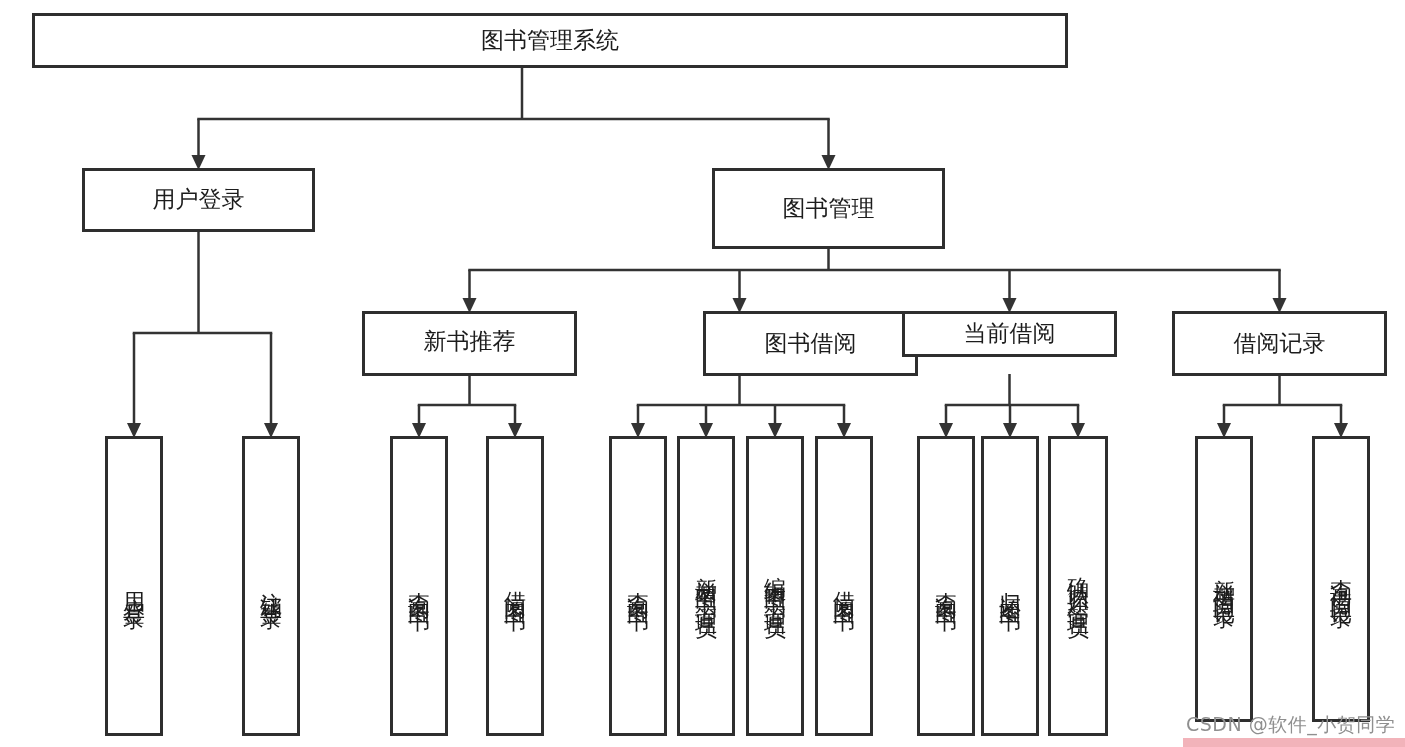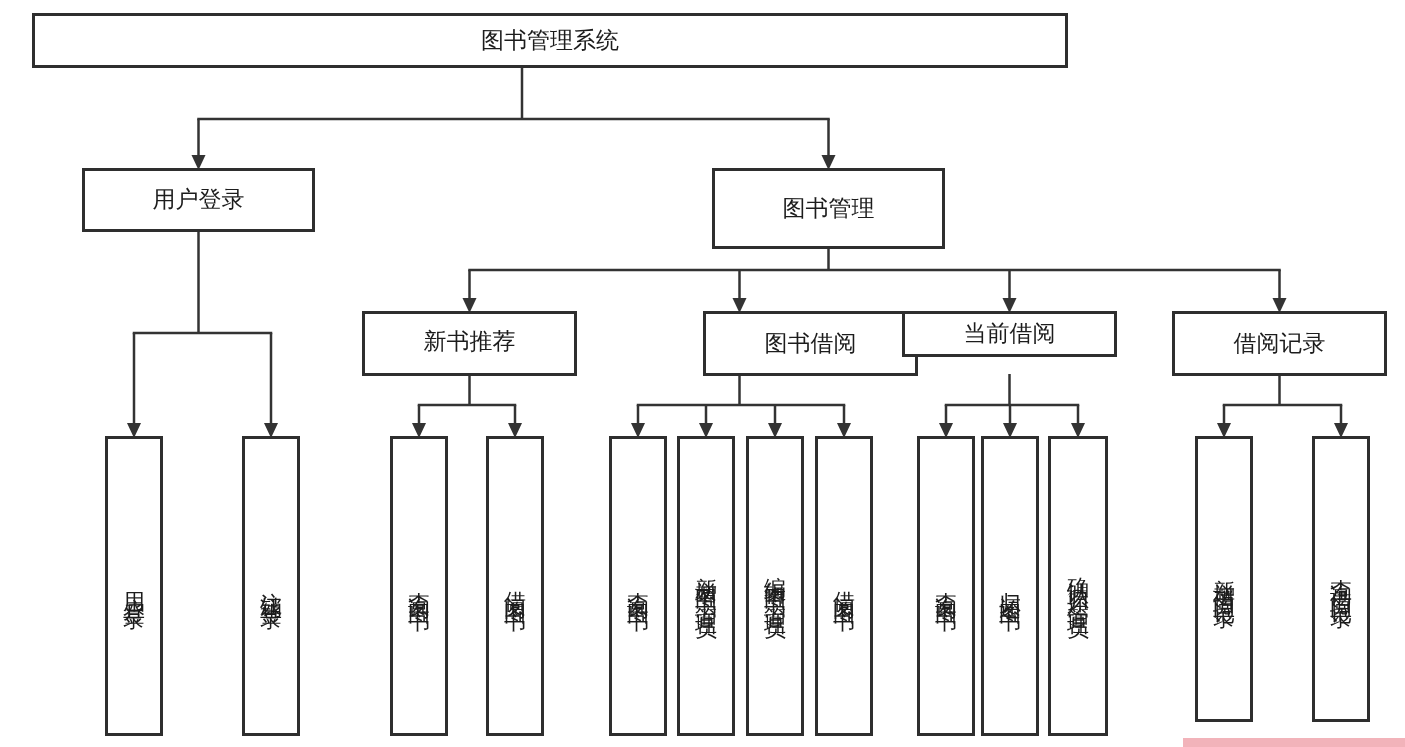--- a/index.html
+++ b/index.html
@@ -100,14 +100,15 @@
     <div class="box vertical" style="left: 486px; top: 436px; width: 58px; height: 300px;">借阅图书</div>
     <div class="box vertical" style="left: 609px; top: 436px; width: 58px; height: 300px;">查询图书</div>
     <div class="box vertical" style="left: 677px; top: 436px; width: 58px; height: 300px;">新增图书（管理员）</div>
     <div class="box vertical" style="left: 746px; top: 436px; width: 58px; height: 300px;">编辑图书（管理员）</div>
     <div class="box vertical" style="left: 815px; top: 436px; width: 58px; height: 300px;">借阅图书</div>
     <div class="box vertical" style="left: 917px; top: 436px; width: 58px; height: 300px;">查询图书</div>
     <div class="box vertical" style="left: 981px; top: 436px; width: 58px; height: 300px;">归还图书</div>
     <div class="box vertical" style="left: 1048px; top: 436px; width: 60px; height: 300px;">确认归还（管理员）</div>
     <div class="box vertical" style="left: 1195px; top: 436px; width: 58px; height: 286px;">新增借阅记录</div>
     <div class="box vertical" style="left: 1312px; top: 436px; width: 58px; height: 286px;">查询借阅记录</div>
+    <div id="watermark">CSDN @软件_小贺同学</div>
   <div id="watermark-bar"></div>
 </div>
 
 </body></html>

